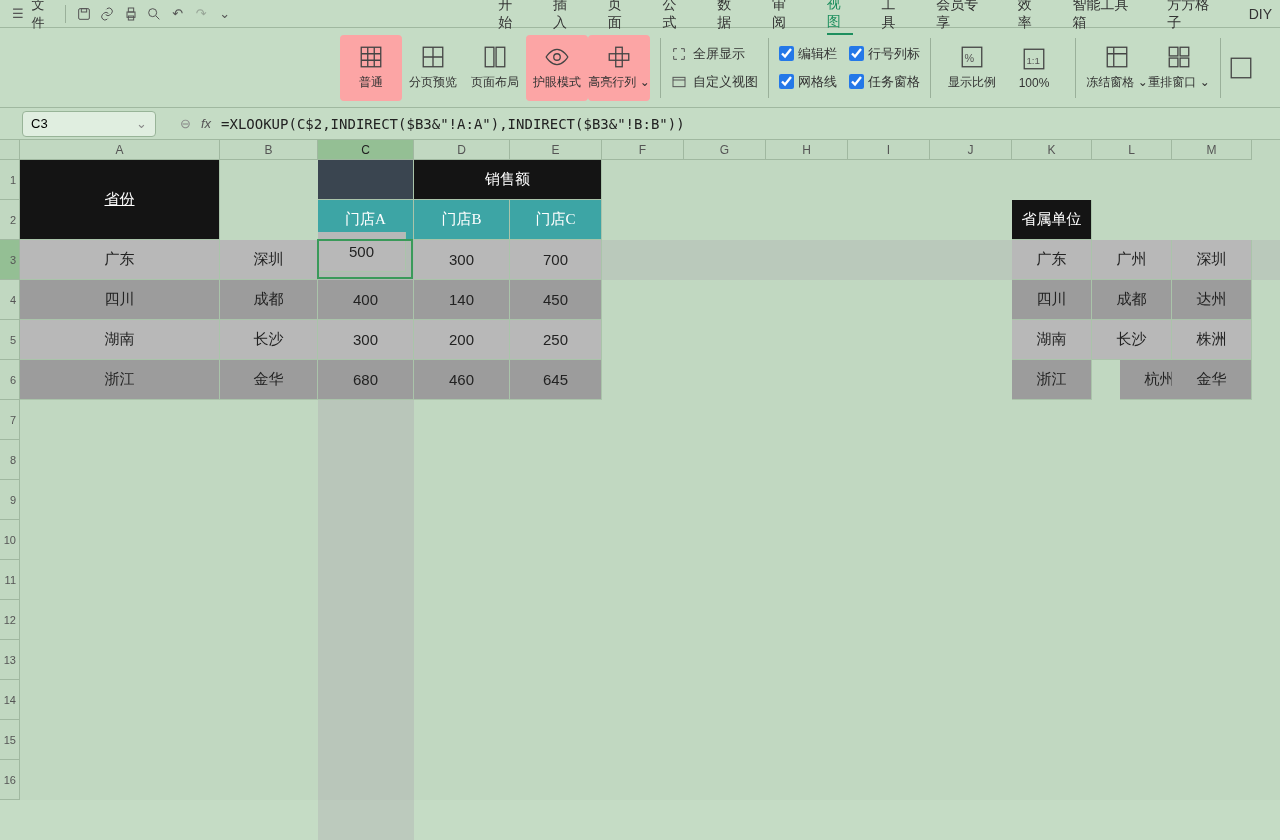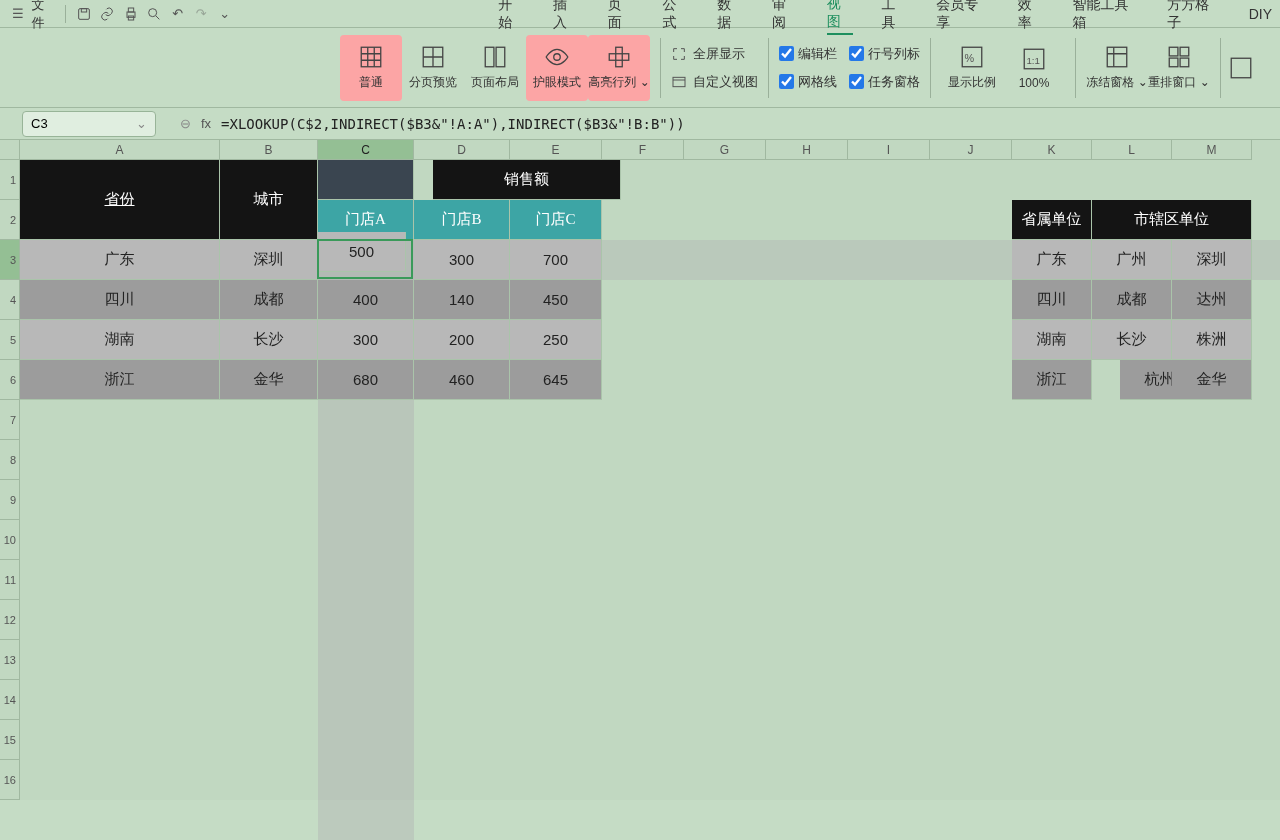--- a/index.html
+++ b/index.html
@@ -21,21 +21,21 @@
 .ribbon .btn .ic svg { width: 26px; height: 26px; stroke: #444; fill: none; stroke-width: 1.2; }
 .ribbon .checkcol { display: flex; flex-direction: column; gap: 10px; font-size: 13px; color: #333; }
 .ribbon .checkrow { display: flex; align-items: center; gap: 4px; }
 .ribbon .checkrow input[type=checkbox] { width: 15px; height: 15px; accent-color: #2478e8; }
 .ribbon .iconrow { display: flex; align-items: center; gap: 6px; font-size: 13px; color: #333; }
 .ribbon .leftpad { width: 340px; }
 
 .fbar { height: 32px; background: #c5dcc5; display: flex; align-items: center; border-bottom: 1px solid #a0b8a0; font-size: 13px; }
 .namebox { width: 134px; height: 26px; background: #e0eee0; border: 1px solid #98b498; margin-left: 22px; display: flex; align-items: center; padding: 0 8px; border-radius: 4px; justify-content: space-between; }
 .fx { margin-left: 24px; display: flex; align-items: center; gap: 10px; }
-.fx .fxlbl { font-size: 13px; color: #555; }
+.fx .fxlbl { font-style: italic; font-size: 13px; color: #555; }
 .fx input { flex: 1; width: 960px; background: #c5dcc5; border: none; outline: none; font-size: 14px; font-family: "Consolas", monospace; color: #222; }
 
 .grid { position: relative; background: #c1d8c1; }
 .colhdr { display: flex; height: 20px; }
 .colhdr .corner { width: 20px; background: #c1d8c1; border-right: 1px solid #a0b8a0; border-bottom: 1px solid #a0b8a0; }
 .colhdr .ch { background: #c1d8c1; border-right: 1px solid #a0b8a0; border-bottom: 1px solid #a0b8a0; display: flex; align-items: center; justify-content: center; font-size: 12px; color: #555; }
 .colhdr .ch.selcol { background: #94bf94; color: #222; }
 
 .rows { display: flex; }
 .rowhdrs { width: 20px; display: flex; flex-direction: column; }
@@ -293,23 +293,22 @@
         <div class="rh" style="height: 40px;">13</div>
         <div class="rh" style="height: 40px;">14</div>
         <div class="rh" style="height: 40px;">15</div>
         <div class="rh" style="height: 40px;">16</div>
       </div>
     <div class="cells" id="cells">
       <div class="colC-hl"></div>
       <div class="row3-hl"></div>
       <div class="selcell"></div>
     <div class="cell black" style="left: 0px; top: 0px; width: 200px; height: 80px; text-decoration: underline;">省份</div>
-        <div class="cell black" style="left: 200px; top: 0px; width: 98px; height: 80px;">城市</div>
         <div class="cell darkslate" style="left: 298px; top: 0px; width: 96px; height: 40px;"></div>
-        <div class="cell black" style="left: 394px; top: 0px; width: 188px; height: 40px; margin-left: 19px;">销售额</div>
+        <div class="cell black" style="left: 394px; top: 0px; width: 188px; height: 40px;">销售额</div>
         <div class="cell teal" style="left: 298px; top: 40px; width: 96px; height: 40px;">门店A</div>
         <div class="cell teal" style="left: 394px; top: 40px; width: 96px; height: 40px;">门店B</div>
         <div class="cell teal" style="left: 490px; top: 40px; width: 92px; height: 40px;">门店C</div>
         <div class="cell grayA" style="left: 0px; top: 80px; width: 200px; height: 40px;">广东</div>
         <div class="cell grayA" style="left: 200px; top: 80px; width: 98px; height: 40px;">深圳</div>
         <div class="cell grayA" style="left: 298px; top: 72px; width: 88px; height: 40px;">500</div>
         <div class="cell grayA" style="left: 394px; top: 80px; width: 96px; height: 40px;">300</div>
         <div class="cell grayA" style="left: 490px; top: 80px; width: 92px; height: 40px;">700</div>
         <div class="cell grayB" style="left: 0px; top: 120px; width: 200px; height: 40px;">四川</div>
         <div class="cell grayB" style="left: 200px; top: 120px; width: 98px; height: 40px;">成都</div>
@@ -320,21 +319,20 @@
         <div class="cell grayA" style="left: 200px; top: 160px; width: 98px; height: 40px;">长沙</div>
         <div class="cell grayA" style="left: 298px; top: 160px; width: 96px; height: 40px;">300</div>
         <div class="cell grayA" style="left: 394px; top: 160px; width: 96px; height: 40px;">200</div>
         <div class="cell grayA" style="left: 490px; top: 160px; width: 92px; height: 40px;">250</div>
         <div class="cell grayB" style="left: 0px; top: 200px; width: 200px; height: 40px;">浙江</div>
         <div class="cell grayB" style="left: 200px; top: 200px; width: 98px; height: 40px;">金华</div>
         <div class="cell grayB" style="left: 298px; top: 200px; width: 96px; height: 40px;">680</div>
         <div class="cell grayB" style="left: 394px; top: 200px; width: 96px; height: 40px;">460</div>
         <div class="cell grayB" style="left: 490px; top: 200px; width: 92px; height: 40px;">645</div>
         <div class="cell black" style="left: 992px; top: 40px; width: 80px; height: 40px;">省属单位</div>
-        <div class="cell black" style="left: 1072px; top: 40px; width: 160px; height: 40px;">市辖区单位</div>
         <div class="cell grayA" style="left: 992px; top: 80px; width: 80px; height: 40px;">广东</div>
         <div class="cell grayA" style="left: 1072px; top: 80px; width: 80px; height: 40px;">广州</div>
         <div class="cell grayA" style="left: 1152px; top: 80px; width: 80px; height: 40px;">深圳</div>
         <div class="cell grayB" style="left: 992px; top: 120px; width: 80px; height: 40px;">四川</div>
         <div class="cell grayB" style="left: 1072px; top: 120px; width: 80px; height: 40px;">成都</div>
         <div class="cell grayB" style="left: 1152px; top: 120px; width: 80px; height: 40px;">达州</div>
         <div class="cell grayA" style="left: 992px; top: 160px; width: 80px; height: 40px;">湖南</div>
         <div class="cell grayA" style="left: 1072px; top: 160px; width: 80px; height: 40px;">长沙</div>
         <div class="cell grayA" style="left: 1152px; top: 160px; width: 80px; height: 40px;">株洲</div>
         <div class="cell grayB" style="left: 992px; top: 200px; width: 80px; height: 40px;">浙江</div>

